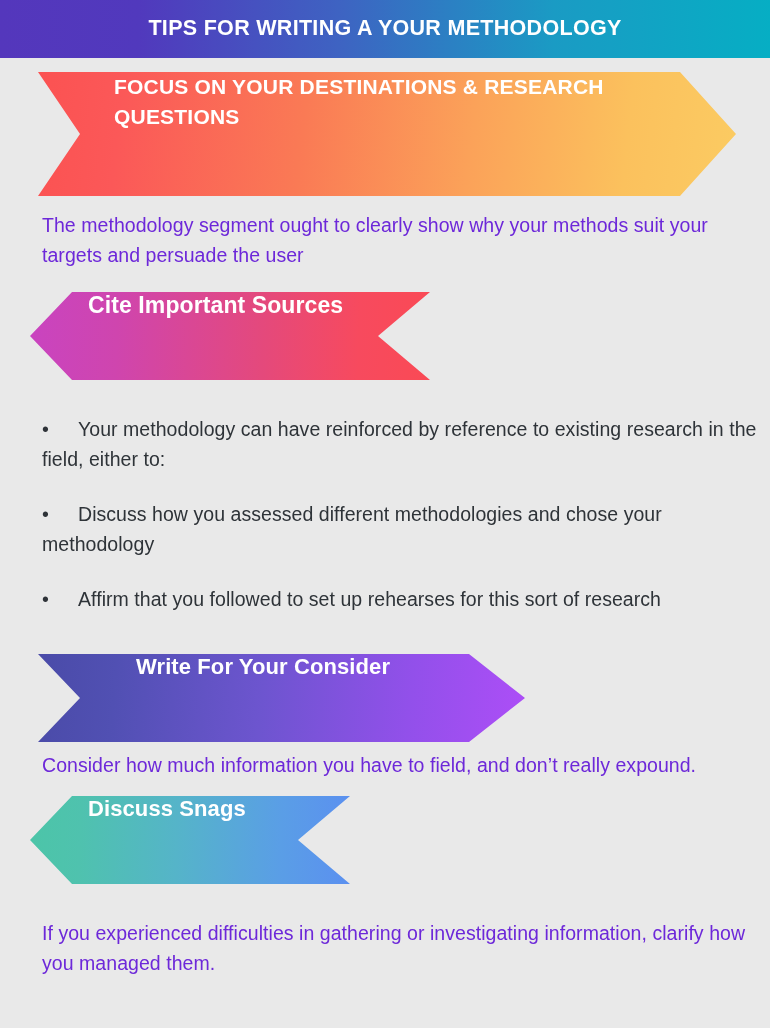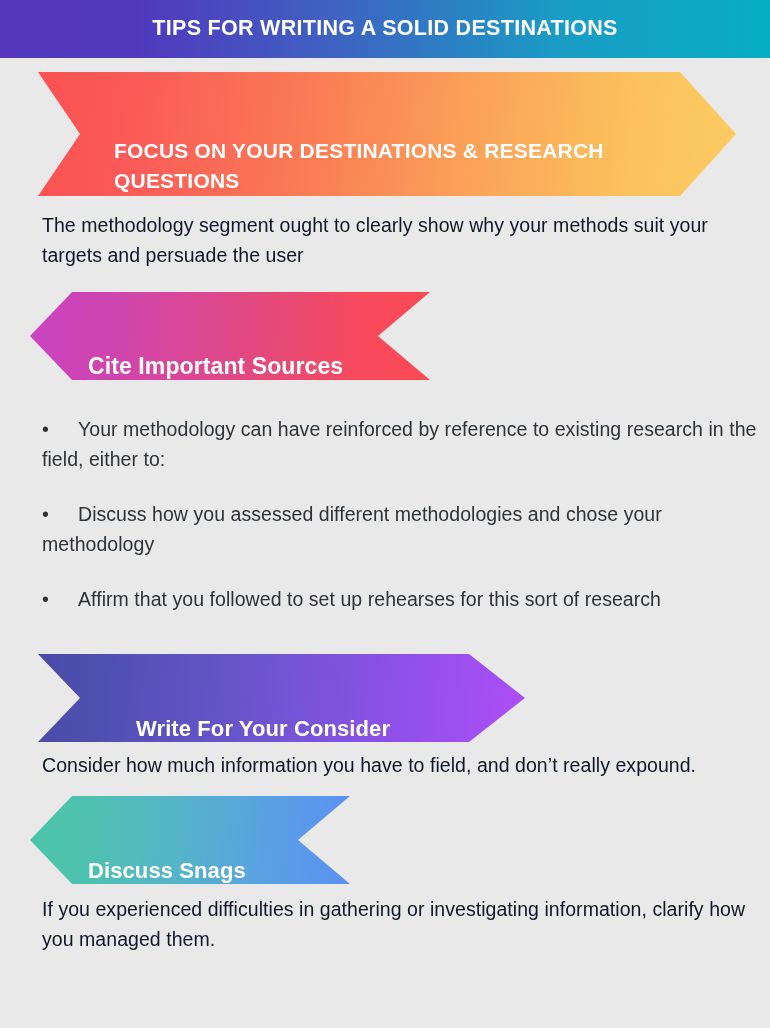--- a/index.html
+++ b/index.html
@@ -34,21 +34,21 @@
     font-weight: bold;
     letter-spacing: 0.3px;
     text-align: center;
     line-height: 1;
   }
 
   
   .banner {
     position: relative;
     display: flex;
-    align-items: flex-end;
+    align-items: flex-start;
     color: #ffffff;
     font-weight: bold;
   }
 
   
   .shape-right-point {
     clip-path: polygon(
       0% 0%,
       calc(100% - 56px) 0%,
       100% 50%,
@@ -124,29 +124,29 @@
   }
   #banner-4 .banner-text {
     padding-left: 58px;
     font-size: 22px;
     letter-spacing: 0.1px;
   }
 
   
   .body-text {
     position: absolute;
-    color: #0f172a;
+    color: #6d28d9;
     font-size: 19.5px;
     line-height: 1.56;
     letter-spacing: 0.05px;
   }
 
   #para-1 { left: 42px; top: 210px; width: 700px; }
   #para-2 { left: 42px; top: 750px; width: 700px; }
-  #para-3 { left: 42px; top: 894px; width: 716px; }
+  #para-3 { left: 42px; top: 918px; width: 716px; }
 
   .bullet-list {
     position: absolute;
     left: 42px;
     top: 390px;
     width: 722px;
   }
   .bullet-item {
     color: #2e3338;
     font-size: 19.5px;
@@ -163,21 +163,21 @@
     font-size: 19.5px;
     color: #2e3338;
   }
 </style>
 </head>
 <body>
 
 <div class="page">
 
   <div class="header">
-    <div class="header-title">TIPS FOR WRITING A SOLID DESTINATIONS</div>
+    <div class="header-title">TIPS FOR WRITING A YOUR METHODOLOGY</div>
   </div>
 
   <div class="banner shape-right-point" id="banner-1">
     <div class="banner-text">FOCUS ON YOUR DESTINATIONS &amp; RESEARCH QUESTIONS</div>
   </div>
 
   <div class="body-text" id="para-1">The methodology segment ought to clearly show why your methods suit your targets and persuade the user</div>
 
   <div class="banner shape-left-point" id="banner-2">
     <div class="banner-text">Cite Important Sources</div>

